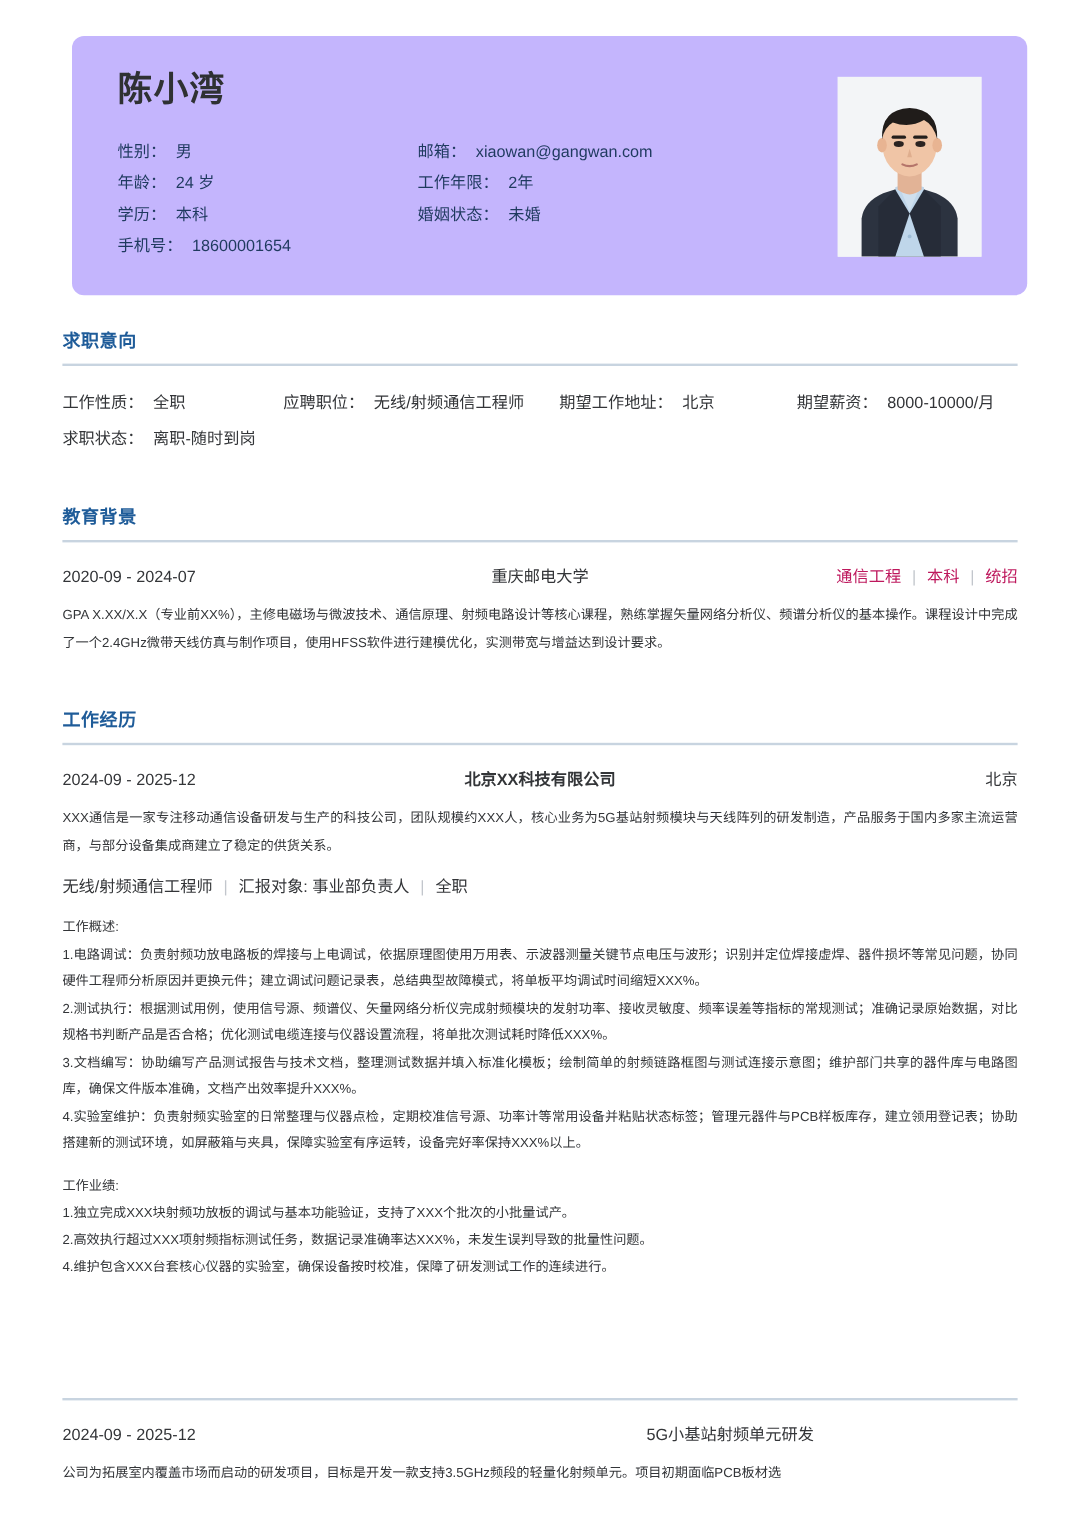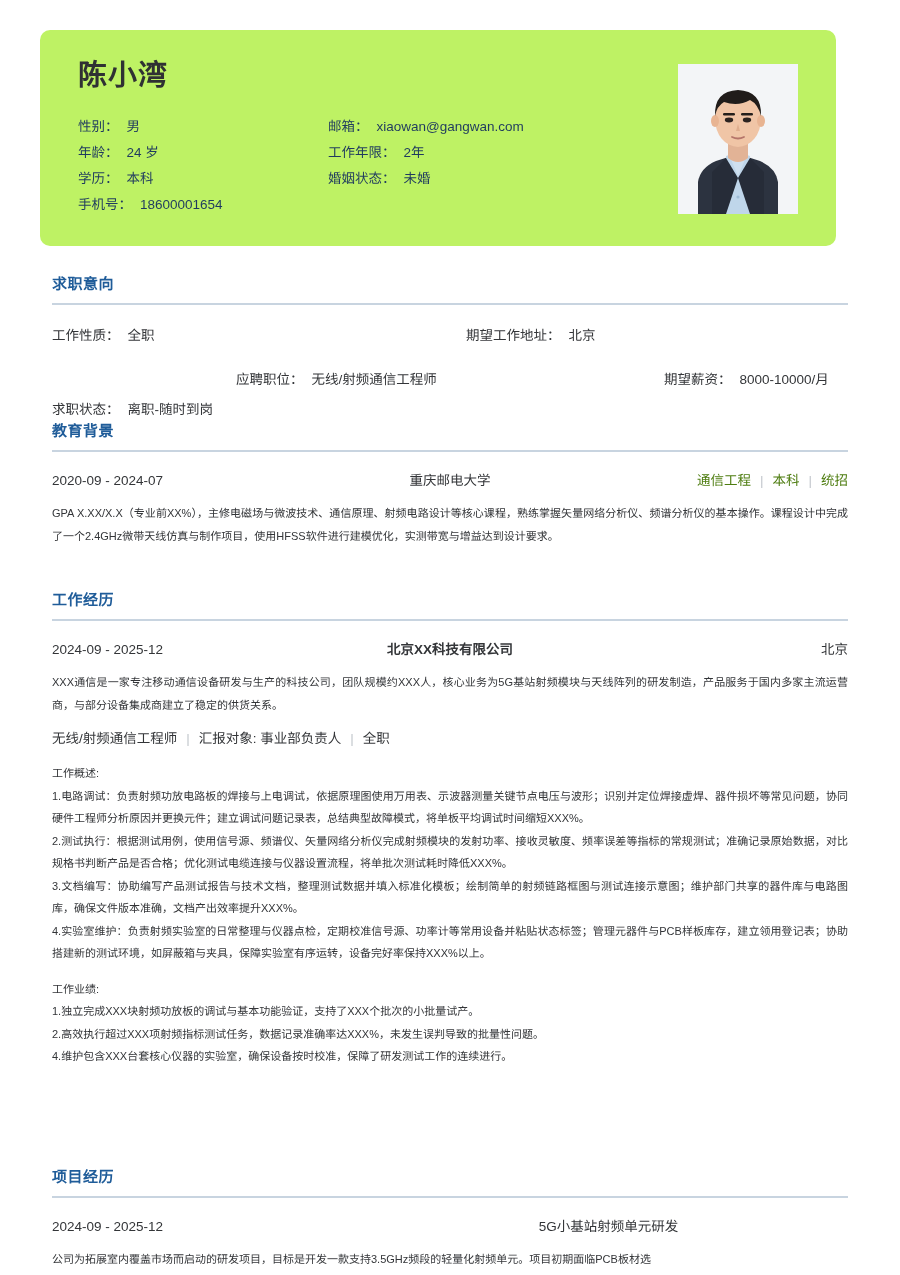--- a/index.html
+++ b/index.html
@@ -17,25 +17,25 @@
     width: 900px;
     height: 1275px;
     position: relative;
     background: #ffffff;
     overflow: hidden;
   }
 
   
   .header-card {
     position: absolute;
-    left: 40px;
+    left: 60px;
     top: 30px;
     width: 796px;
     height: 216px;
-    background: #bef264;
+    background: #c4b5fd;
     border-radius: 10px;
     padding: 30px 38px 0 38px;
   }
 
   .name {
     font-size: 29px;
     font-weight: bold;
     color: #2f3133;
     letter-spacing: 1px;
     line-height: 1.1;
@@ -96,41 +96,41 @@
     display: flex;
     font-size: 13.5px;
     color: #333538;
     line-height: 30px;
     white-space: nowrap;
   }
   .intent-item { display: flex; }
   .intent-label { color: #333538; }
   .intent-value { color: #333538; margin-left: 8px; }
   .intent-i1 { width: 200px; }
-  .intent-i2 { width: 250px; margin-top: 44px; }
+  .intent-i2 { width: 250px; }
   .intent-i3 { width: 215px; }
   .intent-i4 { width: 200px; align-items: flex-end; }
 
   
   .entry-head {
     display: flex;
     align-items: baseline;
     font-size: 13.5px;
     color: #333538;
     line-height: 26px;
     margin-bottom: 8px;
     gap: 17px;
   }
   .eh-date { width: 300px; flex: none; }
   .eh-center { flex: 1; text-align: center; font-weight: bold; }
   .eh-center.normal { font-weight: normal; }
   .eh-right { width: 300px; flex: none; text-align: right; }
 
   .tags { display: inline-flex; align-items: center; }
-  .tag { color: #4d7c0f; text-align: center; }
+  .tag { color: #be185d; text-align: center; }
   .tag-sep { color: #c2c6cc; margin: 0 9px; }
 
   .meta-row {
     font-size: 13.5px;
     color: #333538;
     line-height: 26px;
     margin-top: 10px;
     margin-bottom: 10px;
     display: flex;
     align-items: center;
@@ -316,21 +316,20 @@
       <p>1.独立完成XXX块射频功放板的调试与基本功能验证，支持了XXX个批次的小批量试产。</p>
       <p>2.高效执行超过XXX项射频指标测试任务，数据记录准确率达XXX%，未发生误判导致的批量性问题。</p>
       <p>4.维护包含XXX台套核心仪器的实验室，确保设备按时校准，保障了研发测试工作的连续进行。</p>
     </div>
 
     <div class="gap-line"></div>
 
   </div>
 
   <div class="section" style="top:1165px;">
-    <div class="section-title">项目经历</div>
     <div class="divider"></div>
 
     <div class="entry-head">
       <div class="eh-date">2024-09 - 2025-12</div>
       <div class="eh-center normal">5G小基站射频单元研发</div>
     </div>
 
     <div class="body-text">公司为拓展室内覆盖市场而启动的研发项目，目标是开发一款支持3.5GHz频段的轻量化射频单元。项目初期面临PCB板材选</div>
   </div>
 

